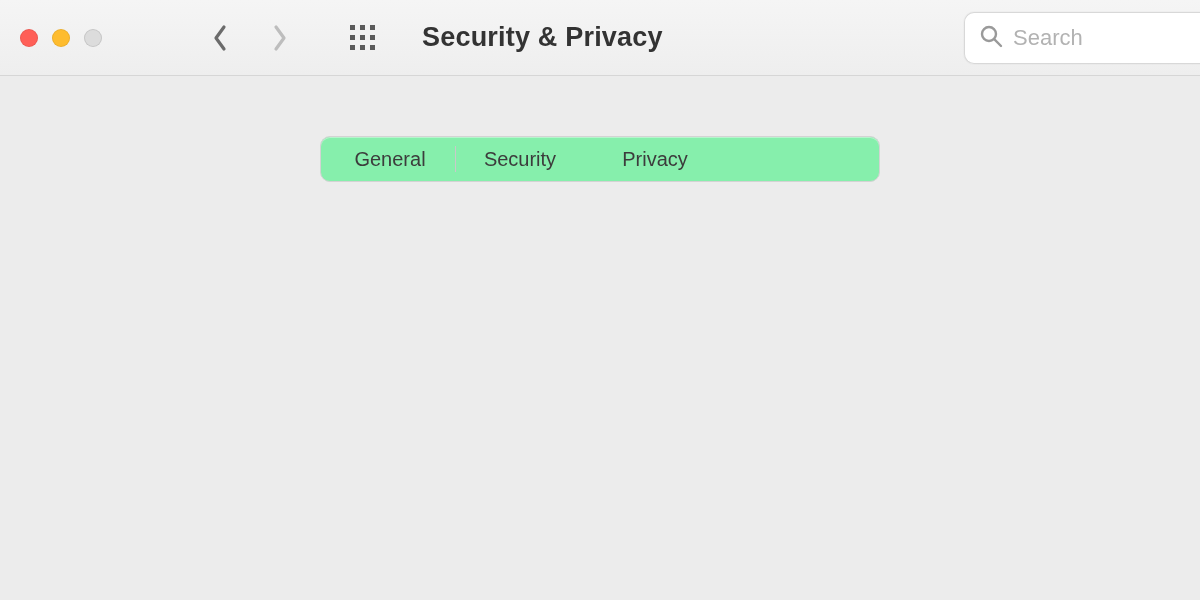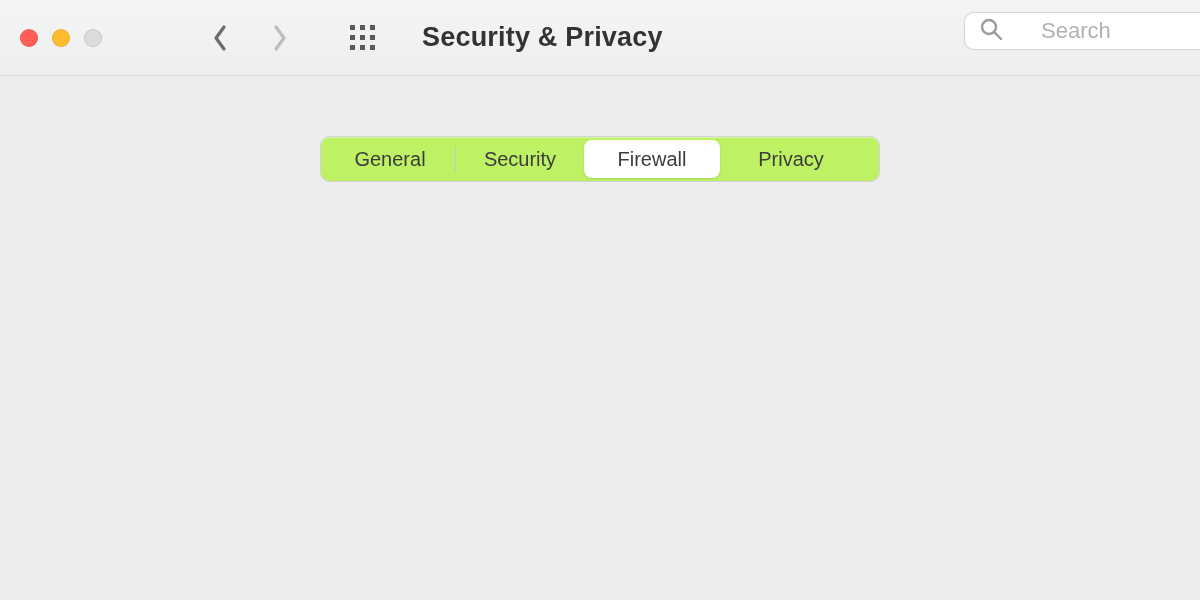--- a/index.html
+++ b/index.html
@@ -28,45 +28,44 @@
   .nav-arrows { display:flex; gap: 44px; margin-left: 110px; align-items:center; }
   .chev { width: 16px; height: 28px; }
   .chev svg { width:100%; height:100%; display:block; }
 
   .apps-icon { margin-left: 60px; width: 30px; height: 30px; display:flex; align-items:center; justify-content:center; }
 
   .title { margin-left: 44px; font-size: 27px; font-weight: 700; color:#333; letter-spacing:.2px; }
 
   .search-wrap {
     position:absolute; right:0; top:12px;
-    width: 236px; height: 38px;
+    width: 236px; height: 52px;
     background:#fff;
     border:1px solid #d8d8d8;
     border-right:none;
     border-top-left-radius: 10px;
     border-bottom-left-radius: 10px;
     display:flex; align-items:center;
     padding-left:14px;
     box-shadow: 0 0 0 1px rgba(0,0,0,.02);
-    gap: 28px;
   }
   .search-wrap svg { width:24px; height:24px; flex:0 0 auto; }
   .search-input {
     border:none; outline:none; font-size:22px; color:#555;
     margin-left:10px; width:100%; background:transparent;
   }
   .search-input::placeholder { color:#b2b2b2; }
 
   .body-area { padding: 60px 0 0 0; position:relative; }
 
   .segmented {
     width: 560px;
     margin: 0 auto;
     height: 46px;
-    background: #bef264;
+    background: #86efac;
     border: 1px solid #d3d3d3;
     border-radius: 10px;
     display:flex;
     align-items:stretch;
     padding:3px;
     box-shadow: inset 0 1px 0 rgba(255,255,255,.4);
   }
   .seg {
     display:flex; align-items:center; justify-content:center;
     font-size:20px; color:#3c3c3c;
@@ -213,21 +212,18 @@
     </div>
   </div>
 
   <div class="segmented" style="position:absolute; top:60px; left:50%; transform:translateX(-50%);">
     <div class="seg g sep">
         <span>General</span>
       </div>
     <div class="seg fv">
         <span>Security</span>
       </div>
-    <div class="seg fw active">
-        <span>Firewall</span>
-      </div>
     <div class="seg pv">
         <span>Privacy</span>
       </div>
   </div>
 
 </div>
 
 </body></html>

